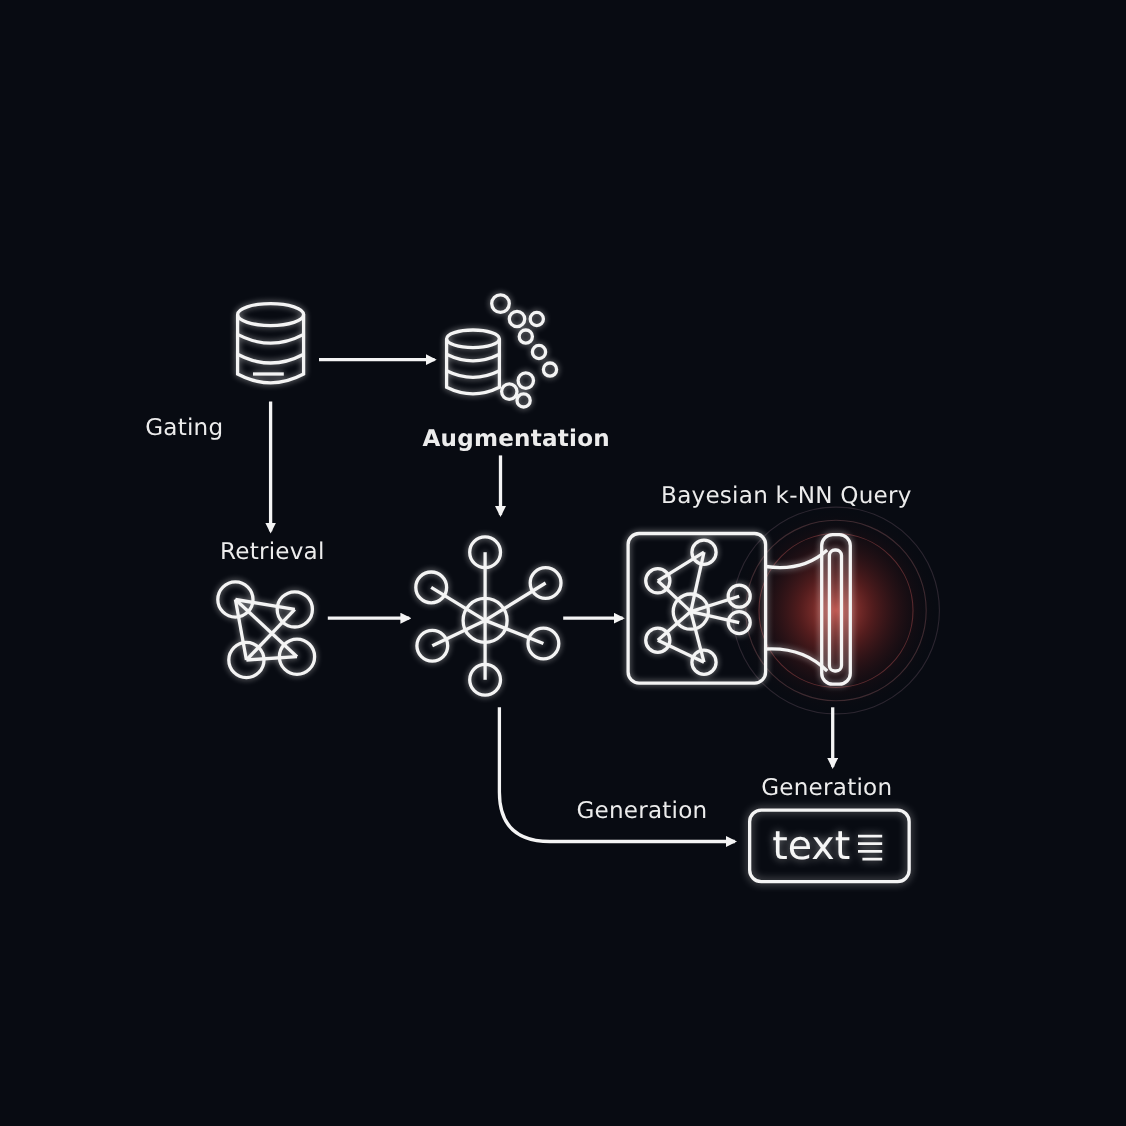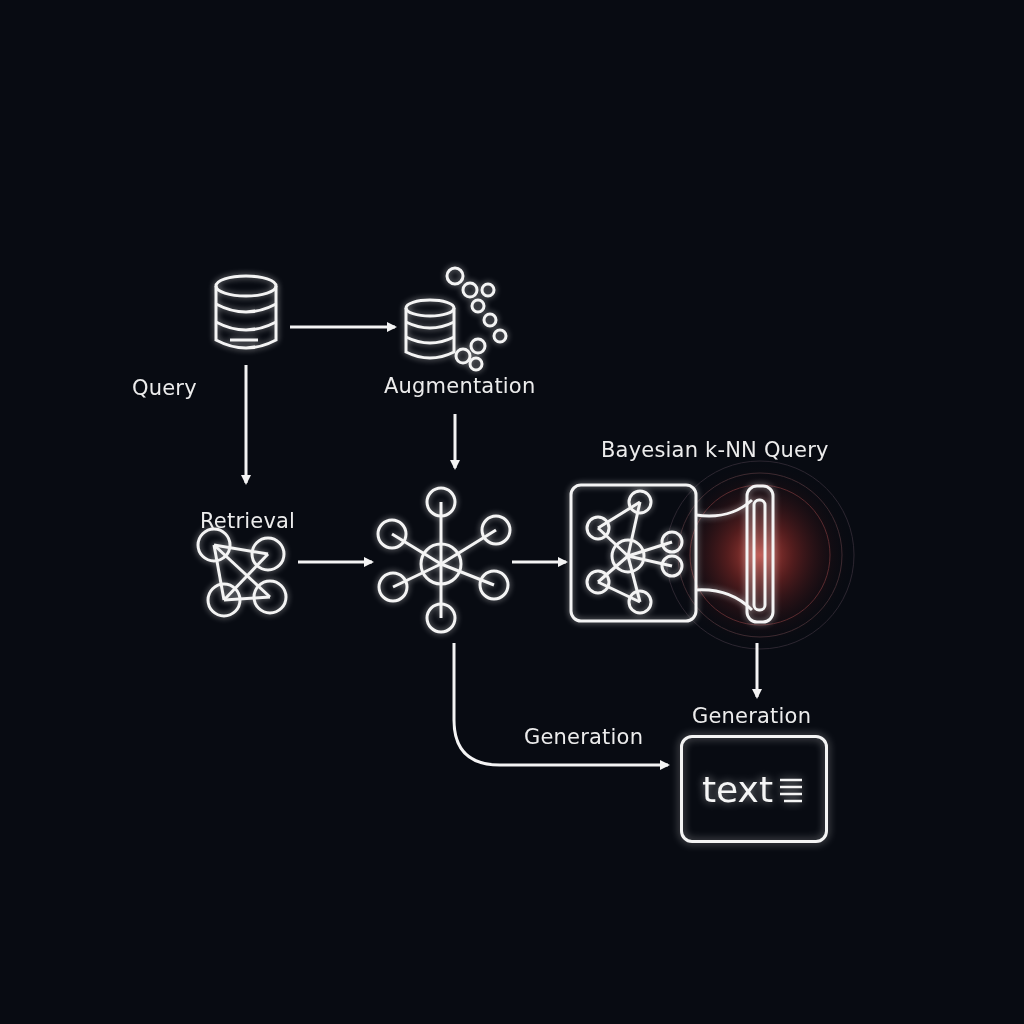--- a/index.html
+++ b/index.html
@@ -2,21 +2,21 @@
 <html><head>
 <meta charset="utf-8">
 <style>
   html,body{margin:0;padding:0;background:#080b12;}
   body{width:1024px;height:1024px;position:relative;overflow:hidden;
        font-family:"DejaVu Sans","Liberation Sans",sans-serif;color:#f2f2f2;}
   .lbl{position:absolute;font-size:21px;color:#ececec;white-space:nowrap;letter-spacing:0.2px;}
   svg{position:absolute;left:0;top:0;}
   .s{stroke:#f4f4f4;fill:none;stroke-width:3;}
   .glow{filter:drop-shadow(0 0 3px rgba(255,255,255,0.55));}
-  .textbox{position:absolute;left:680px;top:735px;width:148px;height:108px;border:3px solid #f4f4f4;
+  .textbox{position:absolute;left:680px;top:735px;width:148px;height:68px;border:3px solid #f4f4f4;
            border-radius:12px;box-sizing:border-box;display:flex;align-items:center;justify-content:center;
            filter:drop-shadow(0 0 4px rgba(255,255,255,0.5));text-align:right;}
   .textbox span{font-size:36px;color:#f6f6f6;}
 </style>
 </head>
 <body>
 
 <svg width="1024" height="1024">
   <defs>
     <radialGradient id="redglow" cx="50%" cy="50%" r="50%">
@@ -117,23 +117,23 @@
     <circle cx="640" cy="602" r="11" fill="#080b12" class="s"></circle>
     <circle cx="672" cy="542" r="10" fill="#080b12" class="s"></circle>
     <circle cx="672" cy="566" r="10" fill="#080b12" class="s"></circle>
   </g>
 
   <line class="s" x1="757" y1="643" x2="757" y2="697" marker-end="url(#ah)"></line>
 
   <path class="s" d="M454,643 V720 Q454,765 500,765 H668" marker-end="url(#ah)"></path>
 </svg>
 
-<div class="lbl" style="left:132px;top:376px;">Query</div>
-<div class="lbl" style="left:384px;top:374px;">Augmentation</div>
-<div class="lbl" style="left:200px;top:489px;margin-top:20px;">Retrieval</div>
+<div class="lbl" style="left:132px;top:376px;">Gating</div>
+<div class="lbl" style="left:384px;top:386px;font-weight:bold;">Augmentation</div>
+<div class="lbl" style="left:200px;top:489px;">Retrieval</div>
 <div class="lbl" style="left:601px;top:438px;">Bayesian k-NN Query</div>
 <div class="lbl" style="left:692px;top:704px;">Generation</div>
 <div class="lbl" style="left:524px;top:725px;">Generation</div>
 
 <div class="textbox">
   <span>text</span>
   <svg width="30" height="30" style="position:static;margin-left:3px;">
     <line x1="4" y1="6" x2="26" y2="6" stroke="#f4f4f4" stroke-width="2.5"></line>
     <line x1="4" y1="13" x2="26" y2="13" stroke="#f4f4f4" stroke-width="2.5"></line>
     <line x1="4" y1="20" x2="26" y2="20" stroke="#f4f4f4" stroke-width="2.5"></line>

